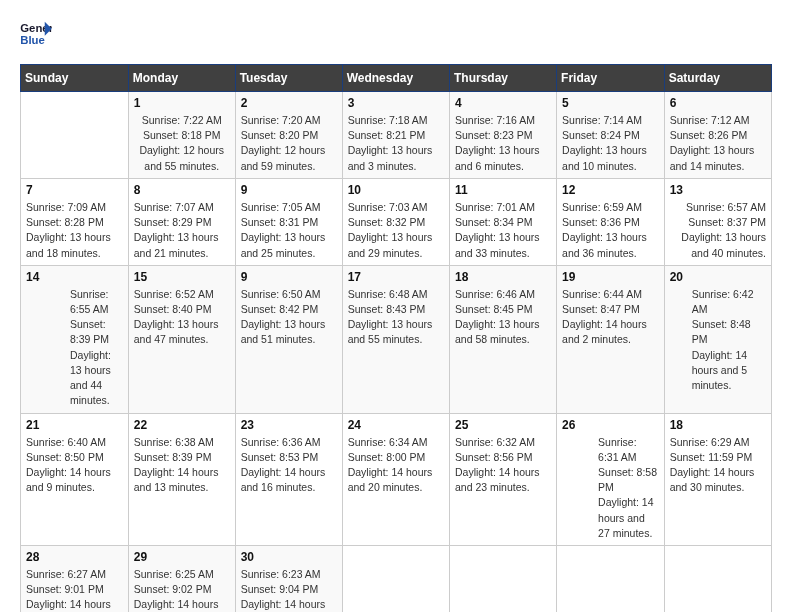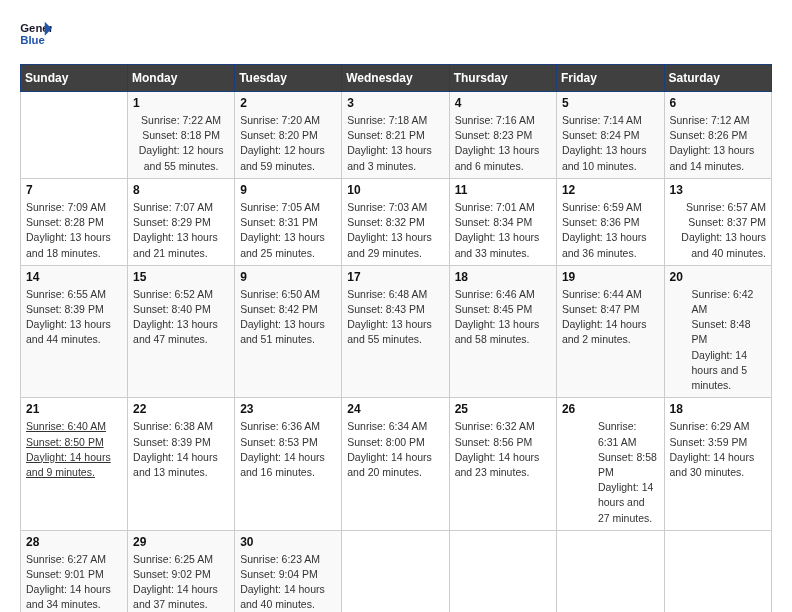--- a/index.html
+++ b/index.html
@@ -182,21 +182,21 @@
         <td>
           <div class="day-number">13</div>
           <div class="day-info" style="white-space: pre-line; text-align: right;">Sunrise: 6:57 AM
 Sunset: 8:37 PM
 Daylight: 13 hours and 40 minutes.</div>
         </td>
       </tr>
       <tr>
         <td>
           <div class="day-number">14</div>
-          <div class="day-info" style="white-space: pre-line;">Sunrise: 6:55 AM
+          <div class="day-info" style="white-space: pre-line; margin-left: 44px;">Sunrise: 6:55 AM
 Sunset: 8:39 PM
 Daylight: 13 hours and 44 minutes.</div>
         </td>
         <td>
           <div class="day-number">15</div>
           <div class="day-info" style="white-space: pre-line;">Sunrise: 6:52 AM
 Sunset: 8:40 PM
 Daylight: 13 hours and 47 minutes.</div>
         </td>
         <td>
@@ -226,21 +226,21 @@
         <td>
           <div class="day-number">20</div>
           <div class="day-info" style="white-space: pre-line; margin-left: 22px;">Sunrise: 6:42 AM
 Sunset: 8:48 PM
 Daylight: 14 hours and 5 minutes.</div>
         </td>
       </tr>
       <tr>
         <td>
           <div class="day-number">21</div>
-          <div class="day-info" style="white-space: pre-line; text-decoration: underline;">Sunrise: 6:40 AM
+          <div class="day-info" style="white-space: pre-line;">Sunrise: 6:40 AM
 Sunset: 8:50 PM
 Daylight: 14 hours and 9 minutes.</div>
         </td>
         <td>
           <div class="day-number">22</div>
           <div class="day-info" style="white-space: pre-line;">Sunrise: 6:38 AM
 Sunset: 8:39 PM
 Daylight: 14 hours and 13 minutes.</div>
         </td>
         <td>
@@ -263,21 +263,21 @@
         </td>
         <td>
           <div class="day-number">26</div>
           <div class="day-info" style="white-space: pre-line; margin-left: 36px;">Sunrise: 6:31 AM
 Sunset: 8:58 PM
 Daylight: 14 hours and 27 minutes.</div>
         </td>
         <td>
           <div class="day-number">18</div>
           <div class="day-info" style="white-space: pre-line;">Sunrise: 6:29 AM
-Sunset: 3:59 PM
+Sunset: 11:59 PM
 Daylight: 14 hours and 30 minutes.</div>
         </td>
       </tr>
       <tr>
         <td>
           <div class="day-number">28</div>
           <div class="day-info" style="white-space: pre-line;">Sunrise: 6:27 AM
 Sunset: 9:01 PM
 Daylight: 14 hours and 34 minutes.</div>
         </td>

